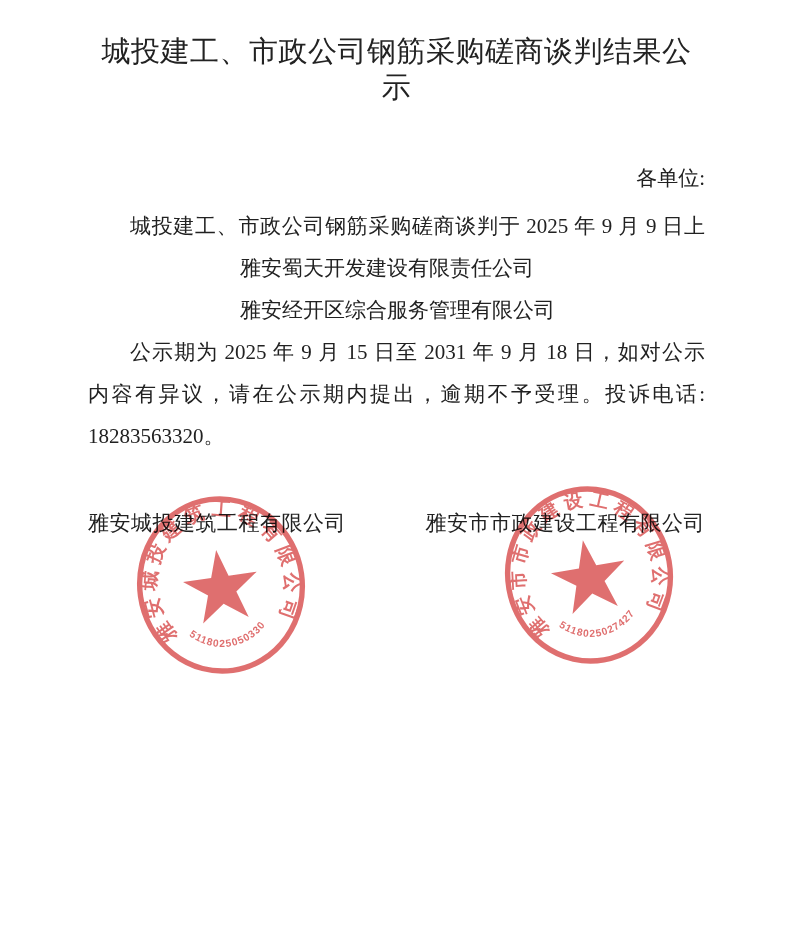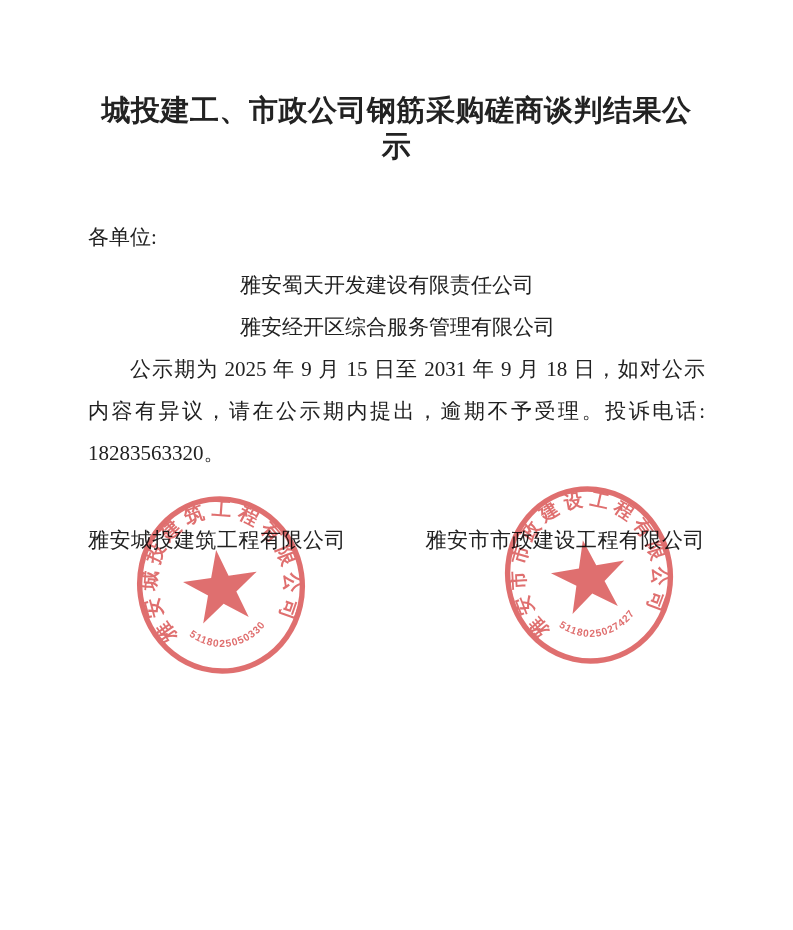--- a/index.html
+++ b/index.html
@@ -11,36 +11,36 @@
   .page {
     position: relative;
     width: 793px; height: 930px;
     background: #ffffff;
     color: #1c1c1c;
     overflow: hidden;
   }
   .content { padding: 0 88px; }
 
   .doc-title {
-    margin: 0; padding-top: 92px;
+    margin: 0; padding-top: 33px;
     font-family: "Liberation Sans", "DejaVu Sans", sans-serif;
-    font-weight: 700;
+    font-weight: 400;
     font-size: 29px;
     line-height: 36px;
     text-align: center;
     letter-spacing: 0.5px;
     color: #222;
   }
 
   .body-text {
     font-size: 21px;
     line-height: 42px;
     color: #212121;
   }
-  .greeting { margin-top: 52px; }
+  .greeting { margin-top: 52px; text-align: right; }
   .para { margin-top: 6px; }
   .line { white-space: nowrap; }
   
   .jline {
     white-space: normal;
     text-align: justify;
     text-align-last: justify;
   }
   .indent { text-indent: 42px; }
   .company-line { padding-left: 152px; }
@@ -85,20 +85,21 @@
 
 <div class="page">
   <div class="content">
 
     <h1 class="doc-title">城投建工、市政公司钢筋采购磋商谈判结果公示</h1>
 
     <div class="body-text">
       <div class="greeting">各单位:</div>
 
       <div class="para">
+        <div class="line jline indent">城投建工、市政公司钢筋采购磋商谈判于 2025 年 9 月 9 日上</div>
       </div>
 
       <div>
         <div class="line company-line">雅安蜀天开发建设有限责任公司</div>
         <div class="line company-line">雅安经开区综合服务管理有限公司</div>
       </div>
 
       <div>
         <div class="line jline indent">公示期为 2025 年 9 月 15 日至 2031 年 9 月 18 日，如对公示</div>
         <div class="line jline">内容有异议，请在公示期内提出，逾期不予受理。投诉电话:</div>

